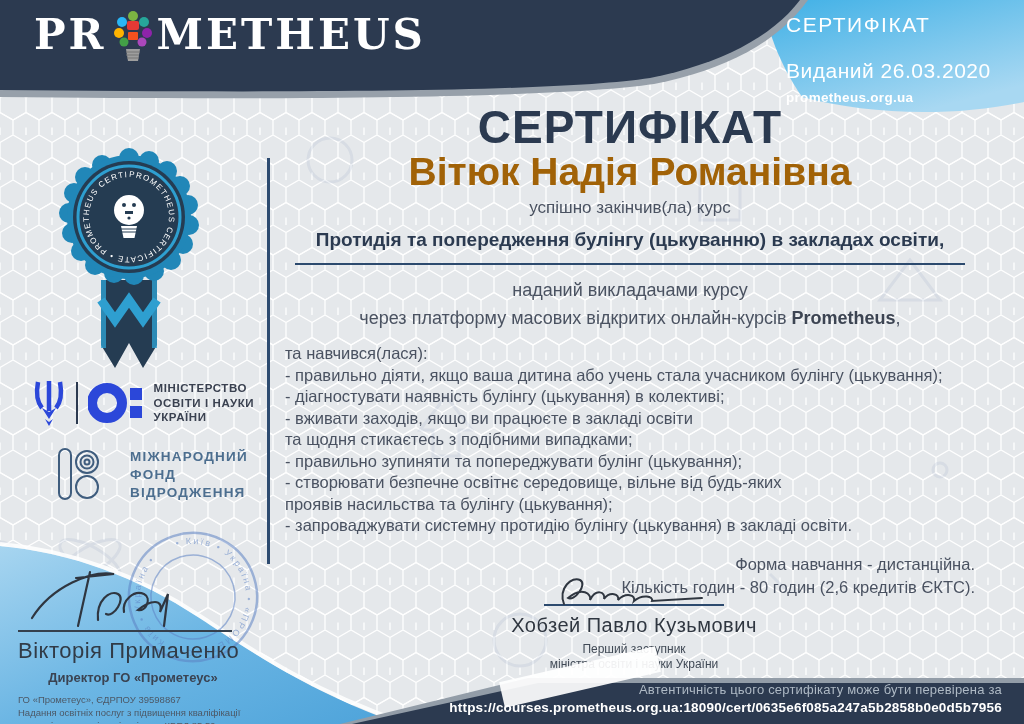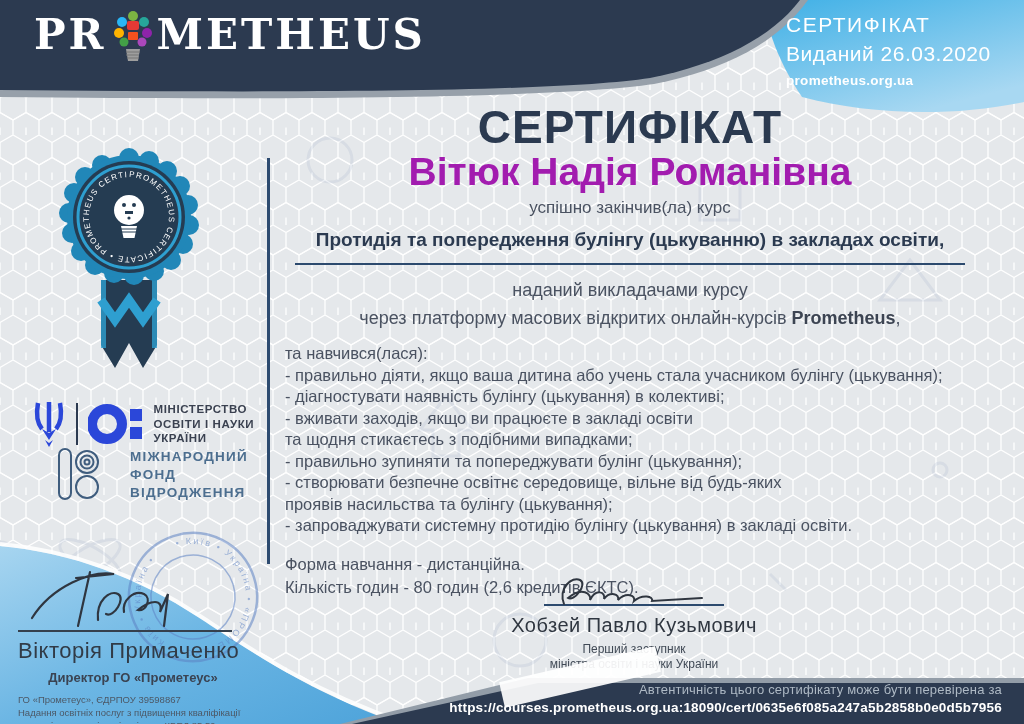--- a/index.html
+++ b/index.html
@@ -10,47 +10,47 @@
   
   .bg-svg { position:absolute; left:0; top:0; z-index:0; }
 
   
   .hdr-svg { position:absolute; left:0; top:0; z-index:2; }
   .logo { position:absolute; left:34px; top:7px; z-index:3; display:flex; align-items:center; color:#fff;
           font-family:"DejaVu Serif", serif; font-weight:bold; font-size:42px; letter-spacing:3px; }
   .logo .bulb { margin:0 2px 0 4px; position:relative; top:2px; }
   .banner { position:absolute; left:786px; top:13px; z-index:3; color:#fff; }
   .banner .b1 { font-size:21px; letter-spacing:1.5px; font-weight:400; }
-  .banner .b2 { font-size:21px; letter-spacing:0.5px; margin-top:5px; font-weight:400;text-align:right; }
+  .banner .b2 { font-size:21px; letter-spacing:0.5px; margin-top:22px; font-weight:400;text-align:right; }
   .banner .b3 { font-size:13.5px; font-weight:bold; margin-top:7px; letter-spacing:0.3px; }
 
   
   .badge-svg { position:absolute; left:48px; top:140px; z-index:2; }
 
   
-  .mon { position:absolute; left:32px; top:400px; z-index:2; display:flex; align-items:center; gap:10px; }
+  .mon { position:absolute; left:32px; top:379px; z-index:2; display:flex; align-items:center; gap:10px; }
   .mon-divider { width:1.5px; height:42px; background:#2c3a50; }
   .mon-text { font-size:11.5px; font-weight:bold; color:#3a4150; letter-spacing:0.6px; line-height:14.5px; }
   .irf { position:absolute; left:56px; top:446px; z-index:2; display:flex; align-items:flex-end; gap:30px; }
   .irf-text { font-size:13.5px; font-weight:bold; color:#4c6e8f; letter-spacing:1.2px; line-height:18px; }
 
   
   .vline { position:absolute; left:267px; top:158px; width:3px; height:406px; background:#2d4b70; z-index:2; }
   .main { position:absolute; left:285px; top:104px; width:690px; z-index:3; text-align:center; color:#4a5261; }
   .cert-title { font-size:46px; font-weight:800; color:#2b3a50; letter-spacing:1px; line-height:1; }
   .certifies { font-size:12.5px; font-weight:600; letter-spacing:0.4px; color:#4a5261; margin-top:13px; }
-  .student { font-size:39px; font-weight:800; color:#a21caf; line-height:42px; margin-top:1px; }
+  .student { font-size:39px; font-weight:800; color:#a16207; line-height:42px; margin-top:1px; }
   .completed { font-size:17px; margin-top:5px; }
   .course { font-size:19px; font-weight:bold; color:#2b3a50; margin-top:11px; }
   .course-line { height:2px; background:#2c4a6e; margin:12px 10px 0 10px; }
   .provided { font-size:18px; margin-top:15px; }
   .platform { font-size:18px; margin-top:7px; }
   .platform b { color:#3c4452; }
   .learned { text-align:left; font-size:16.5px; line-height:21.5px; margin-top:14px; }
-  .facts { text-align:left; font-size:16.5px; line-height:23px; margin-top:16px; }
+  .facts { text-align:right; font-size:16.5px; line-height:23px; margin-top:16px; }
 
   
   .sig-right { position:absolute; left:474px; top:568px; width:320px; z-index:3; text-align:center; }
   .sig-right .line { height:2px; background:#2c4a6e; width:180px; margin:-6px auto 0 auto; }
   .sig-right .name { font-size:20px; color:#2f3640; margin-top:8px; letter-spacing:0.5px;text-align:center; }
   .sig-right .role { font-size:12px; color:#414a56; line-height:15px; margin-top:5px; }
 
   .wedge-svg { position:absolute; left:0; top:500px; z-index:1; }
   .stamp { position:absolute; left:118px; top:522px; z-index:2; opacity:0.55; transform:rotate(-18deg); }
   .sig-left { position:absolute; left:18px; top:560px; width:250px; z-index:3; }

